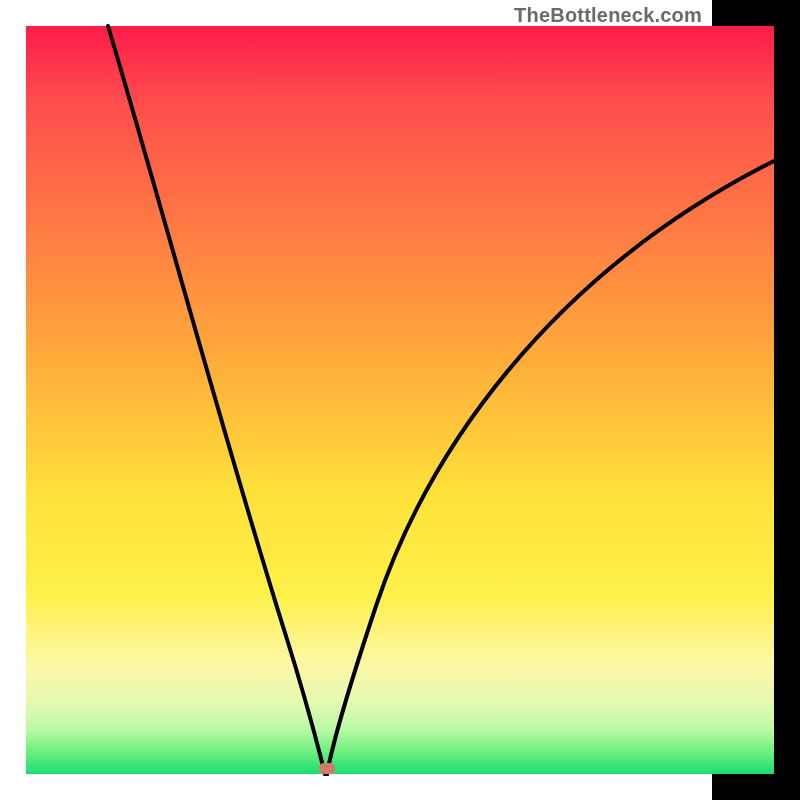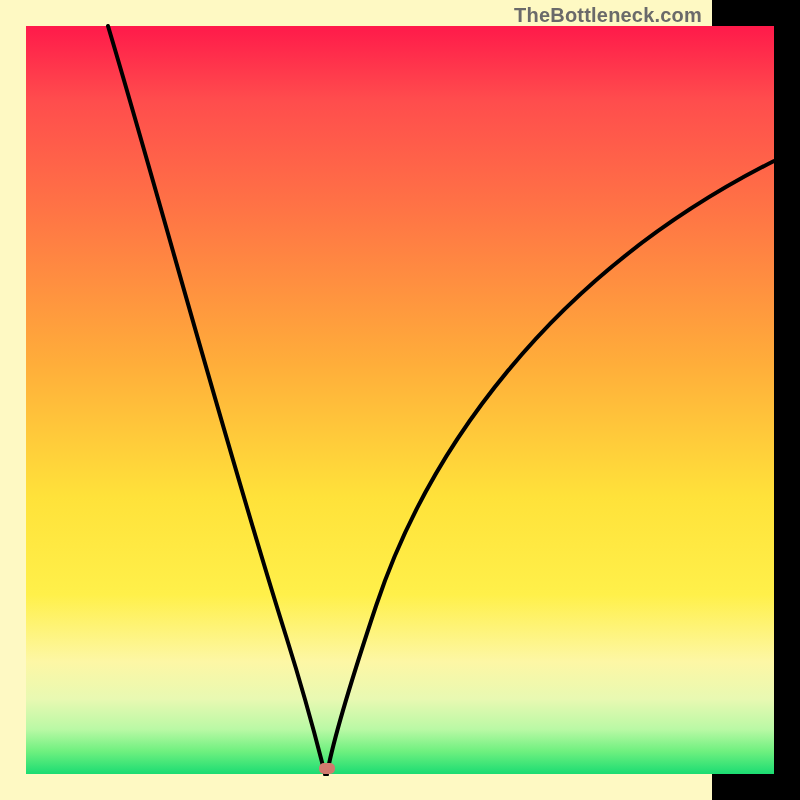--- a/index.html
+++ b/index.html
@@ -10,21 +10,21 @@
     background: #000;
     overflow: hidden;
     font-family: Arial, Helvetica, sans-serif;
   }
   .frame {
     position: absolute;
     left: 0;
     top: 0;
     width: 712px;
     height: 800px;
-    background: #fef9c3;
+    background: #ffffff;
   }
   .plot {
     position: absolute;
     left: 26px;
     top: 26px;
     width: 748px;
     height: 748px;
     
     background: linear-gradient(
       to bottom,

